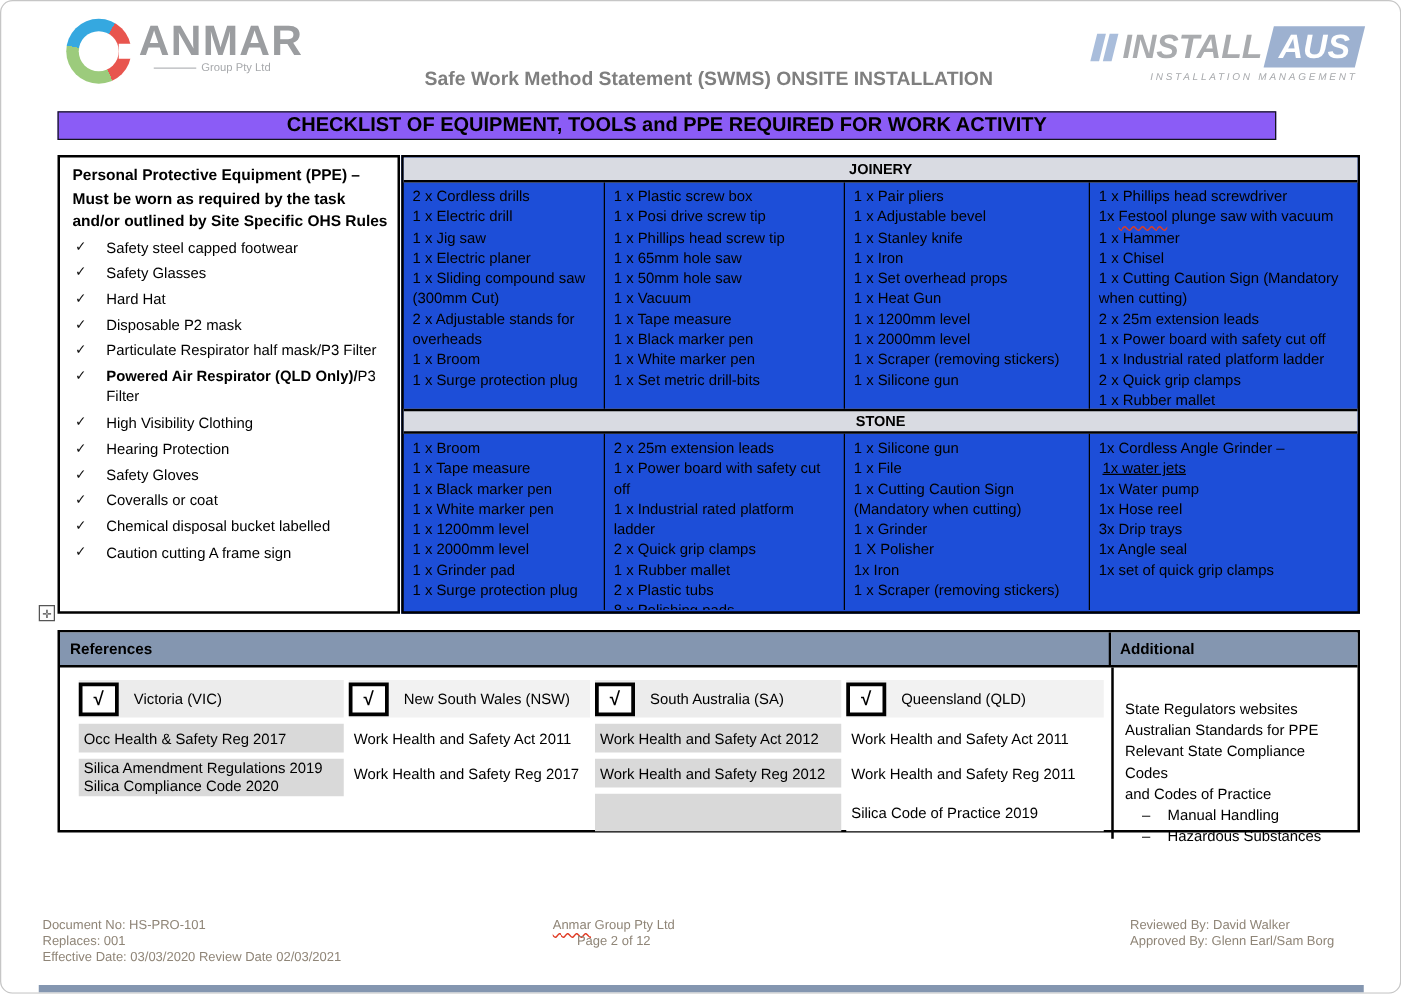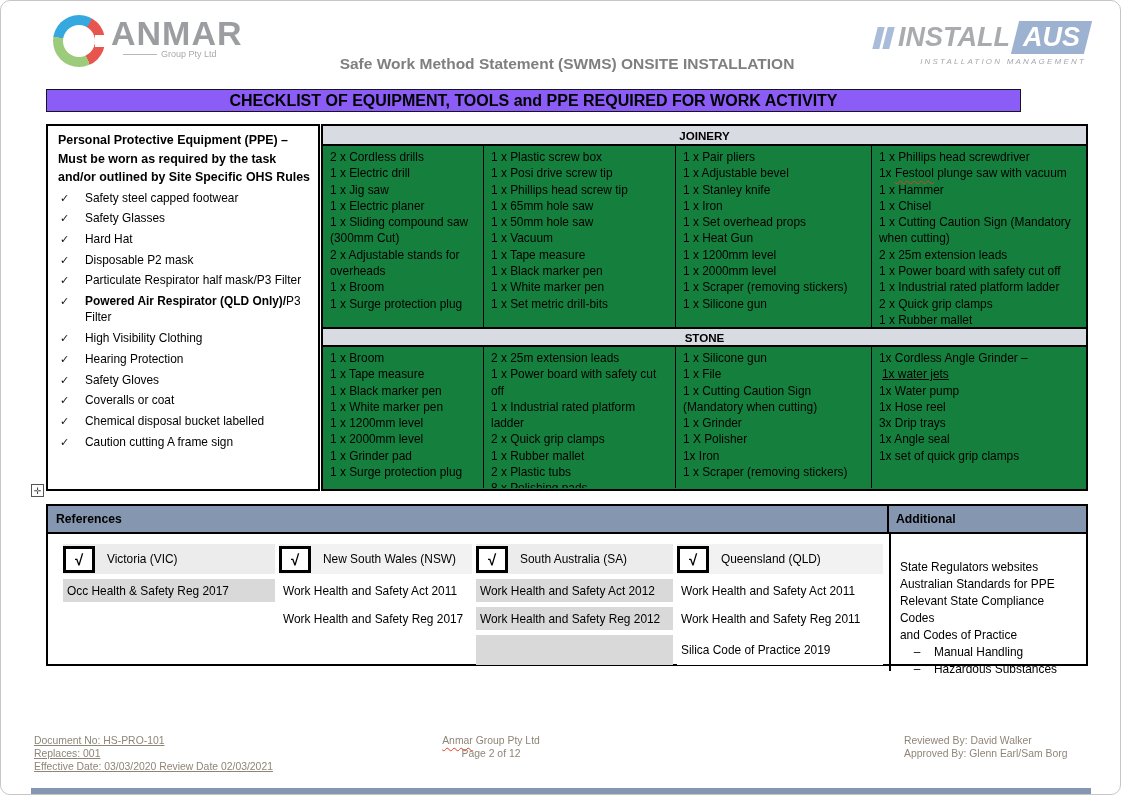--- a/index.html
+++ b/index.html
@@ -41,21 +41,21 @@
   
   .ppe-box { position:absolute; left:45px; top:123px; width:274px; height:367px;
     border:2px solid #000; background:#fff; padding:5px 7px 0 7px; overflow:hidden; }
   .ppe-heading { font-size:12.4px; font-weight:bold; color:#000; line-height:18.5px; padding-left:3px; }
   .ppe-list { margin-top:3px; }
   .ppe-item { display:flex; font-size:11.9px; color:#000; line-height:16.5px; margin-bottom:4.2px; }
   .ppe-check { width:30px; flex:0 0 30px; padding-left:5px; color:#111; font-size:11px; }
   .ppe-item .bold { font-weight:bold; }
 
   
-  .equip { position:absolute; left:320px; top:123px; width:767px; height:367px; border:2px solid #000; background:#15803d; }
+  .equip { position:absolute; left:320px; top:123px; width:767px; height:367px; border:2px solid #000; background:#1d4ed8; }
   .equip-header { height:20px; background:#d9dbe2; border-bottom:2px solid #000;
     display:flex; align-items:center; justify-content:center; font-size:11.6px; font-weight:bold; color:#000; }
   .equip-header.mid { border-top:2px solid #000; }
   .equip-body { display:flex; }
   .equip-body.joinery { height:181px; }
   .equip-body.stone { height:141px; }
   .equip-col { padding:3px 4px 15px 7px; overflow:hidden; }
   .equip-col + .equip-col { border-left:1px solid #000; }
   .c1 { width:160px; } .c2 { width:192px; } .c3 { width:196px; } .c4 { width:215px; }
   .eline { font-size:11.9px; color:#000; line-height:16.3px; }
@@ -88,21 +88,21 @@
   .shade-light .st-row, .shade-light .st-extra { background:#ffffff; }
   .checkbox { width:32px; height:27px; flex:0 0 32px; border:3px solid #000; background:#fff;
     display:flex; align-items:center; justify-content:center; font-size:15px; font-weight:bold; color:#000;
     margin-right:12px; cursor:pointer; }
   .refs-additional { position:absolute; left:841px; top:0; width:176px; height:137px; border-left:2px solid #000;
     padding:25px 8px 0 9px; font-size:11.9px; color:#000; line-height:17px; }
   .add-bullet { display:flex; }
   .add-bullet .dash { width:34px; flex:0 0 34px; text-align:center; }
 
   
-  .footer-left { position:absolute; left:33px; top:734px; font-size:10.4px; color:#8f8577; line-height:12.8px;text-decoration:underline; }
+  .footer-left { position:absolute; left:33px; top:734px; font-size:10.4px; color:#8f8577; line-height:12.8px; }
   .footer-center { position:absolute; left:380px; top:734px; width:220px; text-align:center;
     font-size:10.4px; color:#8f8577; line-height:12.8px; }
   .footer-right { position:absolute; left:903px; top:734px; font-size:10.4px; color:#8f8577; line-height:12.8px; }
 
   .bottom-bar { position:absolute; left:30px; bottom:0px; width:1060px; height:6px; background:#8496b0; }
 </style>
 </head>
 <body>
 
 <div class="page">
@@ -284,20 +284,24 @@
       <div class="refs-head-right">Additional</div>
     </div>
     <div class="refs-body">
 
       <div class="state-col vic shade-dark">
         <div class="st-title">
           <span class="checkbox">√</span>
           <span>Victoria (VIC)</span>
         </div>
         <div class="st-row">Occ Health &amp; Safety Reg 2017</div>
+        <div class="st-extra">
+          <span>Silica Amendment Regulations 2019</span>
+          <span>Silica Compliance Code 2020</span>
+        </div>
       </div>
 
       <div class="state-col nsw shade-light">
         <div class="st-title">
           <span class="checkbox">√</span>
           <span>New South Wales (NSW)</span>
         </div>
         <div class="st-row">Work Health and Safety Act 2011</div>
         <div class="st-row">Work Health and Safety Reg 2017</div>
       </div>

